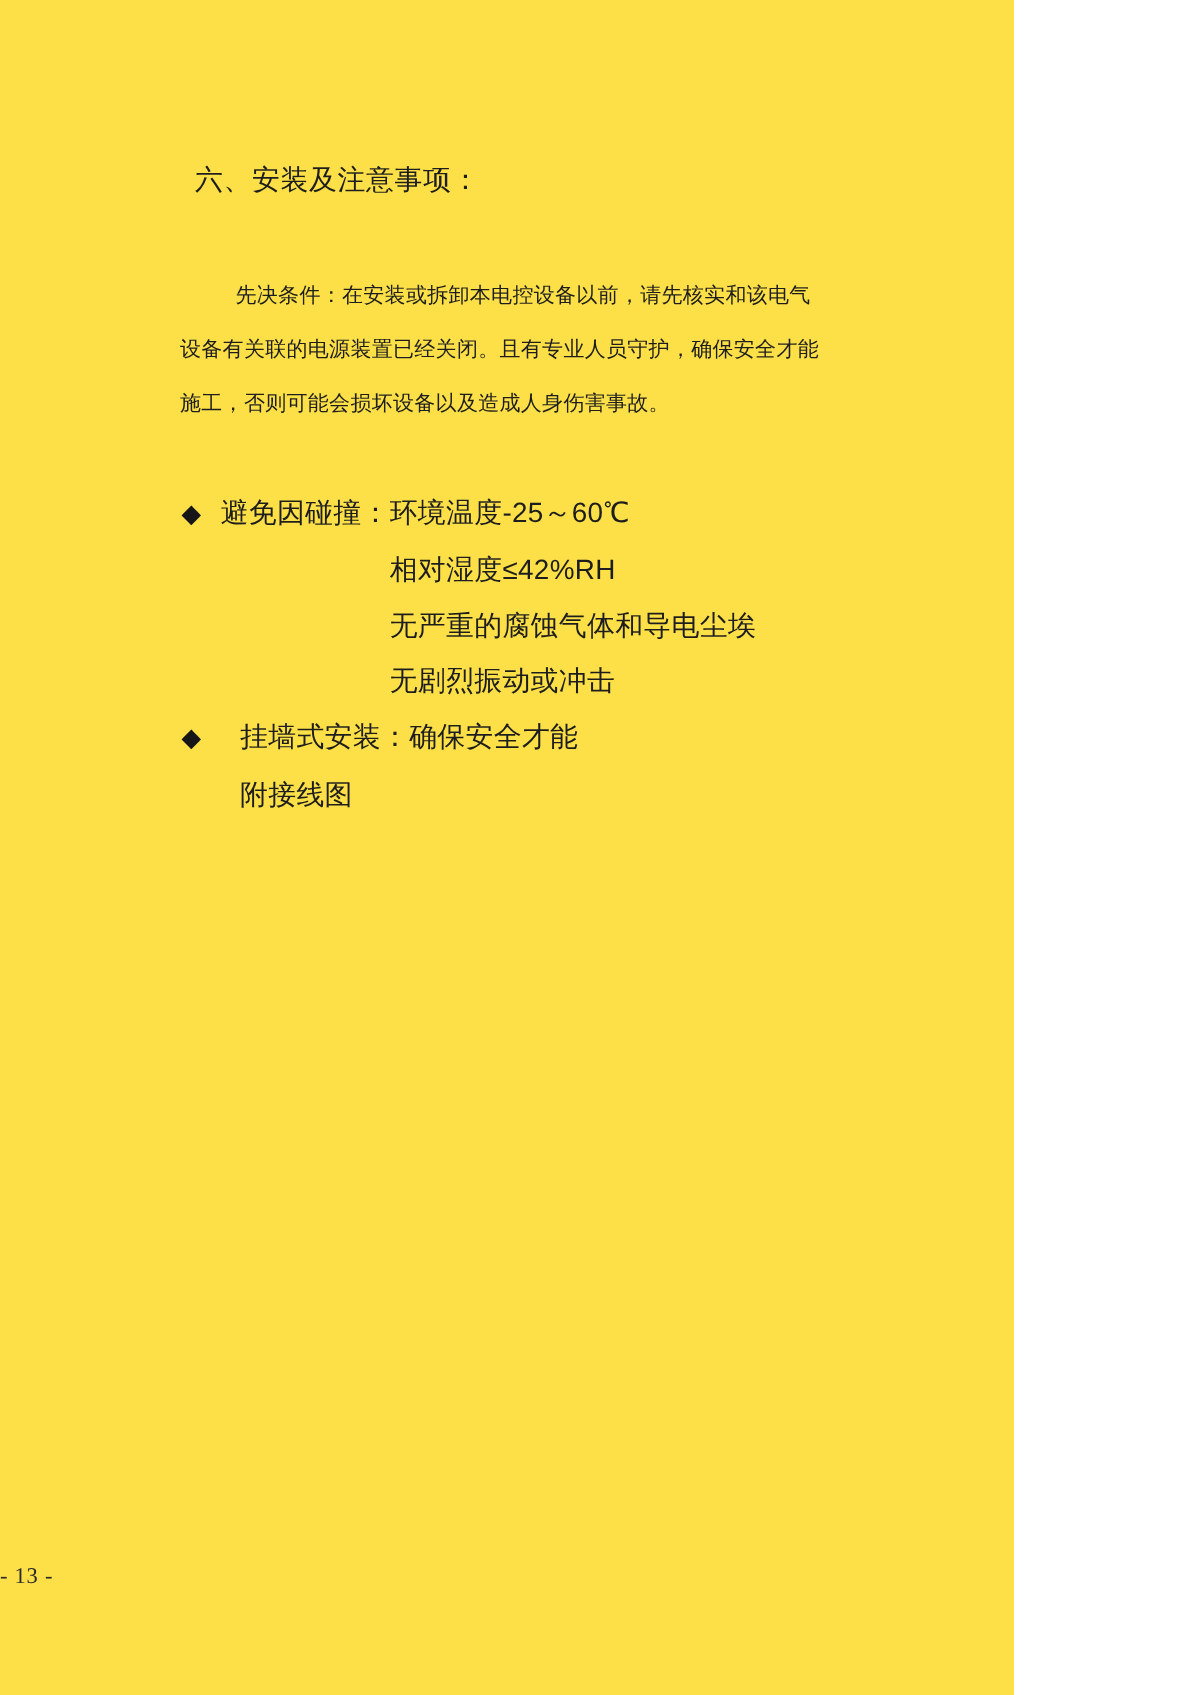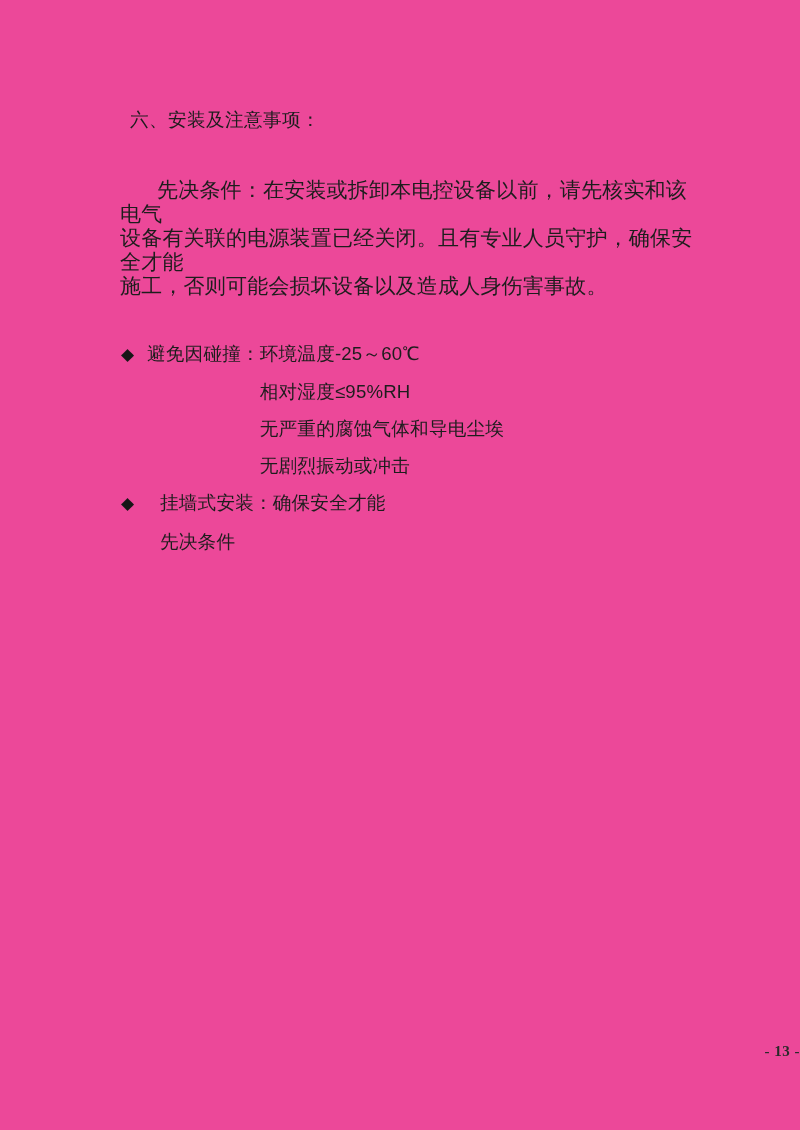--- a/index.html
+++ b/index.html
@@ -1,39 +1,39 @@
 <!DOCTYPE html>
 <html><head>
 <meta charset="utf-8">
 <style>
   * { margin: 0; padding: 0; box-sizing: border-box; }
   html, body { background: #ffffff; }
   .page {
     position: relative;
-    width: 800px;
+    width: 676px;
     height: 1130px;
-    background: #ec4899;
+    background: #fde047;
     overflow: hidden;
     font-family: "Liberation Sans", sans-serif;
     color: #1d1d1d;
   }
   .content {
     padding: 0 100px 0 120px; 
   }
   .doc-title {
     margin-top: 101px;
     padding-left: 10px;
     font-size: 18.6px;
     line-height: 37.3px;
     letter-spacing: 0.4px;
     white-space: pre-line;
   }
   .para {
-    font-size: 21px;
-    line-height: 24px;
+    font-size: 14px;
+    line-height: 36px;
     text-indent: 37px;
     white-space: pre-line;
     letter-spacing: 0.2px;
   }
   .para.first { margin-top: 40px; }
   .bullet-list { margin-top: 37px; }
   .bullet-item {
     display: flex;
     align-items: baseline;
     font-size: 18.6px;
@@ -54,26 +54,25 @@
     margin-left: 40px;
     font-size: 18.6px;
     line-height: 37.3px;
     letter-spacing: 0.2px;
   }
   .page-number {
     position: absolute;
     top: 1043px;
     left: 0;
     width: 100%;
-    text-align: right;
+    text-align: left;
     font-family: "Liberation Serif", serif;
     font-size: 15px;
     letter-spacing: 0.5px;
     color: #2a2a2a;
-    font-weight: bold;
   }
 </style>
 </head>
 <body>
 
 <div class="page">
   <div class="content">
 
     <div class="doc-title">六、安装及注意事项：</div>
 
@@ -82,30 +81,30 @@
 施工，否则可能会损坏设备以及造成人身伤害事故。</p>
 
 
 
     <div class="bullet-list">
 
       <div class="bullet-item">
         <span class="bullet-marker">◆</span>
         <span class="bullet-label">避免因碰撞：</span>
         <span class="bullet-value">环境温度-25～60℃
-相对湿度≤95%RH
+相对湿度≤42%RH
 无严重的腐蚀气体和导电尘埃
 无剧烈振动或冲击</span>
       </div>
 
       <div class="bullet-item second">
         <span class="bullet-marker">◆</span>
         <span class="bullet-label">挂墙式安装：</span>
         <span class="bullet-value">确保安全才能</span>
       </div>
 
-      <div class="attachment-note">先决条件</div>
+      <div class="attachment-note">附接线图</div>
 
     </div>
   </div>
 
   <div class="page-number">- 13 -</div>
 </div>
 
 </body></html>

